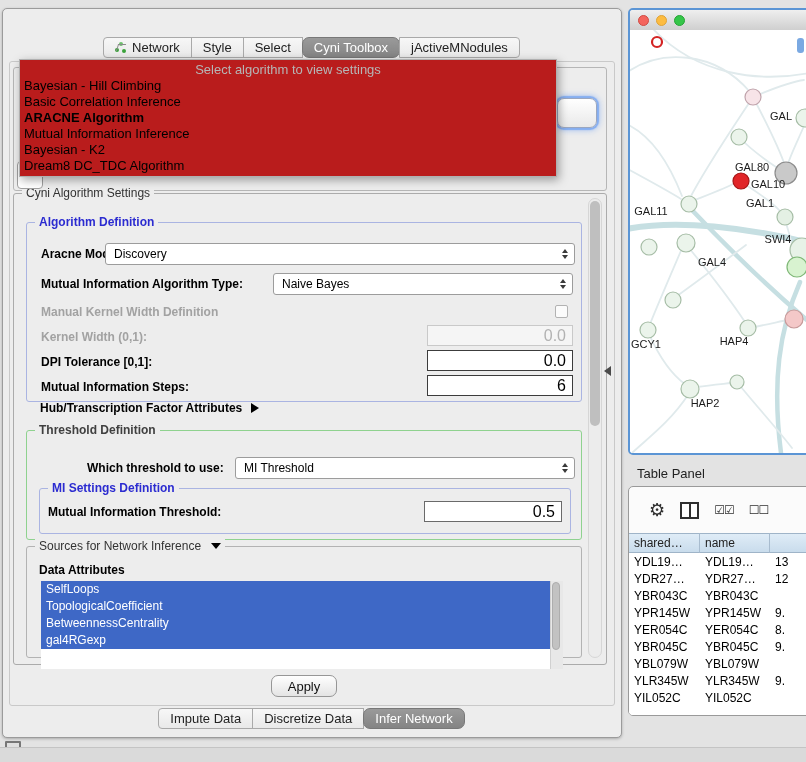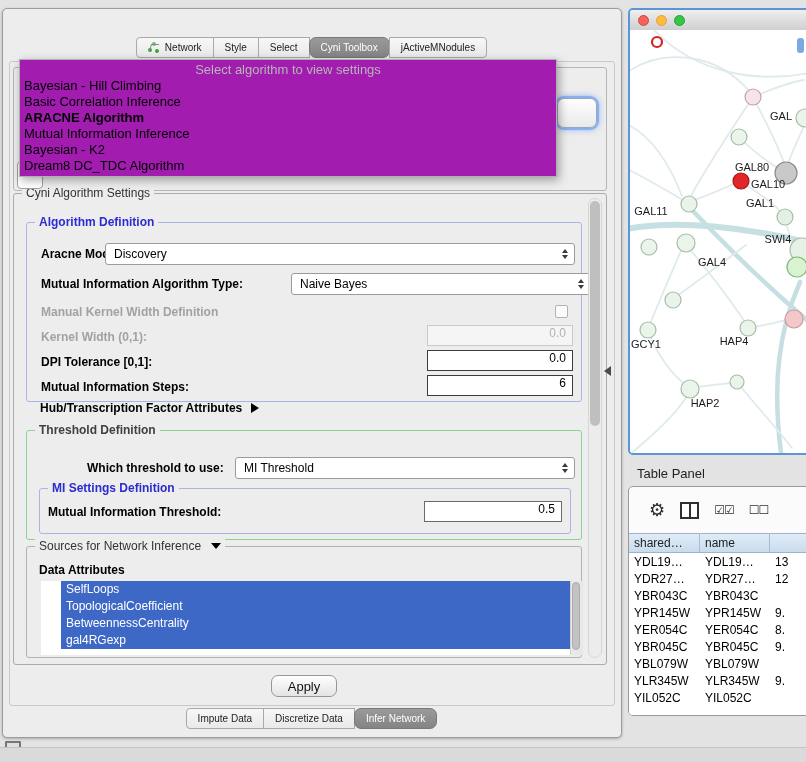--- a/index.html
+++ b/index.html
@@ -10,39 +10,39 @@
   .control-panel{position:absolute;left:2px;top:8px;width:618px;height:728px;background:#ededed;
                  border:1px solid #9b9b9b;border-radius:5px;box-shadow:0 1px 3px rgba(0,0,0,.25);}
   .cp-titlebar{position:absolute;left:0;top:0;right:0;height:22px;display:flex;align-items:center;padding:0 8px;box-sizing:border-box;}
   .cp-title{font-size:13px;color:#111;}
   .cp-controls{margin-left:auto;display:flex;gap:9px;}
   .win-btn{font-size:11px;color:#222;font-weight:bold;cursor:default;line-height:14px;}
 
   .tab-bar{position:absolute;left:0;width:100%;display:flex;justify-content:center;}
   .tab-bar.top{top:28px;}
   .tab-bar.bottom{top:699px;}
-  .tab{font-size:10px;color:#222;background:linear-gradient(#f7f7f7,#e9e9e9);border:1px solid #a9a9a9;
+  .tab{font-size:13px;color:#222;background:linear-gradient(#f7f7f7,#e9e9e9);border:1px solid #a9a9a9;
        padding:8px 11px;margin-left:-1px;display:flex;align-items:center;height:21px;box-sizing:border-box;white-space:nowrap;}
   .tab:first-child{border-radius:4px 0 0 4px;}
   .tab:last-child{border-radius:0 4px 4px 0;}
   .tab.selected{background:linear-gradient(#9a9a9a,#848484);color:#fff;border-color:#787878;border-radius:7px;}
   .net-ico{width:12px;height:11px;position:relative;display:inline-block;margin-right:5px;}
   .net-ico::before{content:"";position:absolute;width:4px;height:4px;border-radius:50%;background:#3aa23a;
        left:0;top:6px;box-shadow:7px 1px 0 #3aa23a,4px -6px 0 #6cc16c;}
   .net-ico::after{content:"";position:absolute;left:2px;top:2px;width:7px;height:6px;
        border-left:1px solid #8a8a8a;border-top:1px solid #8a8a8a;transform:skewX(-18deg);}
 
   .tab-content-box{position:absolute;left:6px;top:52px;width:604px;height:643px;border:1px solid #c9c9c9;border-radius:3px;}
   .algo-sel-group{position:absolute;left:10px;top:58px;width:592px;height:122px;border:1px solid #b6b6b6;border-radius:3px;}
   .combo-fragment{position:absolute;left:14px;top:152px;width:24px;height:26px;background:#fff;border:1px solid #a0a0a0;border-radius:4px;z-index:1;}
   .focus-btn{position:absolute;left:554px;top:89px;width:38px;height:28px;background:linear-gradient(#ffffff,#e9e9e9);
              border:1px solid #9aa7c0;border-radius:7px;box-shadow:0 0 1px 2px #86aef0,0 0 6px 2px rgba(110,160,245,.6);z-index:2;}
 
   
-  .popup{position:absolute;left:16px;top:50px;width:536px;background:#a21caf;border:1px solid #b0b0b0;
+  .popup{position:absolute;left:16px;top:50px;width:536px;background:#b91c1c;border:1px solid #b0b0b0;
          box-shadow:2px 3px 9px rgba(0,0,0,.35);padding:2px 0;z-index:5;}
   .popup-item{font-size:13px;line-height:16px;padding:0 4px;color:#000;white-space:nowrap;}
   .popup-item.placeholder{color:#b6b6b6;text-align:center;}
   .popup-item.selected{font-weight:bold;}
 
   
   .settings-group{position:absolute;left:10px;top:184px;width:592px;height:470px;border:1px solid #ababab;border-radius:3px;}
   .group-title{position:absolute;top:-8px;left:8px;background:#ededed;padding:0 4px;font-size:12px;line-height:15px;color:#333;white-space:nowrap;}
   .group-title.blue{color:#2b2bd0;font-weight:bold;}
   .group-title.green{color:#404040;font-weight:bold;}
@@ -56,32 +56,32 @@
   .lbl.disabled{color:#a2a2a2;}
 
   .combo{position:absolute;height:22px;background:#fff;border:1px solid #9c9c9c;border-radius:3px;
          display:flex;align-items:center;font-size:12px;box-sizing:border-box;}
   .combo .v{padding-left:8px;flex:1;color:#000;}
   .arrows{display:flex;flex-direction:column;align-items:center;justify-content:center;width:18px;}
   .arr-up{width:0;height:0;border-left:3px solid transparent;border-right:3px solid transparent;border-bottom:4px solid #3a3a3a;margin-bottom:2px;}
   .arr-dn{width:0;height:0;border-left:3px solid transparent;border-right:3px solid transparent;border-top:4px solid #3a3a3a;}
 
   .checkbox{position:absolute;width:13px;height:13px;background:#fbfbfb;border:1px solid #b2b2b2;border-radius:2px;box-sizing:border-box;}
-  .tfield{position:absolute;background:#fff;border:1px solid #8a8a8a;font-size:12px;display:flex;align-items:flex-start;
+  .tfield{position:absolute;background:#fff;border:1px solid #8a8a8a;font-size:16px;display:flex;align-items:flex-end;
           justify-content:flex-end;padding-right:6px;box-sizing:border-box;color:#000;}
   .tfield.strong{border-color:#3c3c3c;}
   .tfield.mid{border-color:#6a6a6a;}
   .tfield.disabled{background:#f5f5f5;border-color:#c9c9c9;color:#b2b2b2;}
 
   .hub{position:absolute;left:26px;top:206px;display:flex;align-items:center;height:16px;}
   .hub-lbl{font-size:12px;font-weight:bold;color:#000;}
   .play{display:inline-block;width:0;height:0;border-top:5px solid transparent;border-bottom:5px solid transparent;border-left:8px solid #000;margin-left:9px;}
   .down-tri{display:inline-block;width:0;height:0;border-left:5px solid transparent;border-right:5px solid transparent;border-top:6px solid #000;margin-left:7px;vertical-align:1px;}
 
-  .attr-list{position:absolute;left:14px;top:34px;width:522px;height:74px;background:#fff;display:flex;overflow:hidden;padding-left:20px;}
+  .attr-list{position:absolute;left:14px;top:34px;width:522px;height:88px;background:#fff;display:flex;overflow:hidden;}
   .attr-items{flex:1;overflow:hidden;}
   .attr-item{height:17px;background:#3e68c6;color:#fff;font-size:12px;line-height:17px;padding-left:5px;white-space:nowrap;overflow:hidden;}
   .attr-scroll{width:12px;background:#e8e8e8;border-left:1px solid #d0d0d0;position:relative;}
   .attr-scroll .thumb{position:absolute;left:1px;top:1px;width:8px;height:68px;background:#c2c2c2;border:1px solid #adadad;border-radius:4px;box-sizing:border-box;}
 
   .sg-scroll{position:absolute;left:574px;top:4px;width:14px;height:460px;background:#ececec;border:1px solid #d6d6d6;border-radius:7px;box-sizing:border-box;}
   .sg-scroll .thumb{position:absolute;left:1px;top:2px;width:10px;height:225px;background:#bfbfbf;border-radius:5px;}
 
   .apply-btn{position:absolute;left:268px;top:666px;width:66px;height:22px;background:linear-gradient(#fefefe,#e4e4e4);
              border:1px solid #969696;border-radius:7px;font-size:13px;display:flex;align-items:center;justify-content:center;color:#111;box-sizing:border-box;}
@@ -168,21 +168,21 @@
         <span class="lbl" style="left:14px;top:24px">Aracne Mode:</span>
         <div class="combo" style="left:78px;top:20px;width:470px">
           <span class="v">Discovery</span>
           <span class="arrows">
               <i class="arr-up"></i>
               <i class="arr-dn"></i>
             </span>
         </div>
 
         <span class="lbl" style="left:14px;top:54px">Mutual Information Algorithm Type:</span>
-        <div class="combo" style="left:264px;top:50px;width:300px">
+        <div class="combo" style="left:246px;top:50px;width:300px">
           <span class="v">Naive Bayes</span>
           <span class="arrows">
               <i class="arr-up"></i>
               <i class="arr-dn"></i>
             </span>
         </div>
 
         <span class="lbl disabled" style="left:14px;top:82px">Manual Kernel Width Definition</span>
         <span class="checkbox" style="left:528px;top:82px"></span>
 

